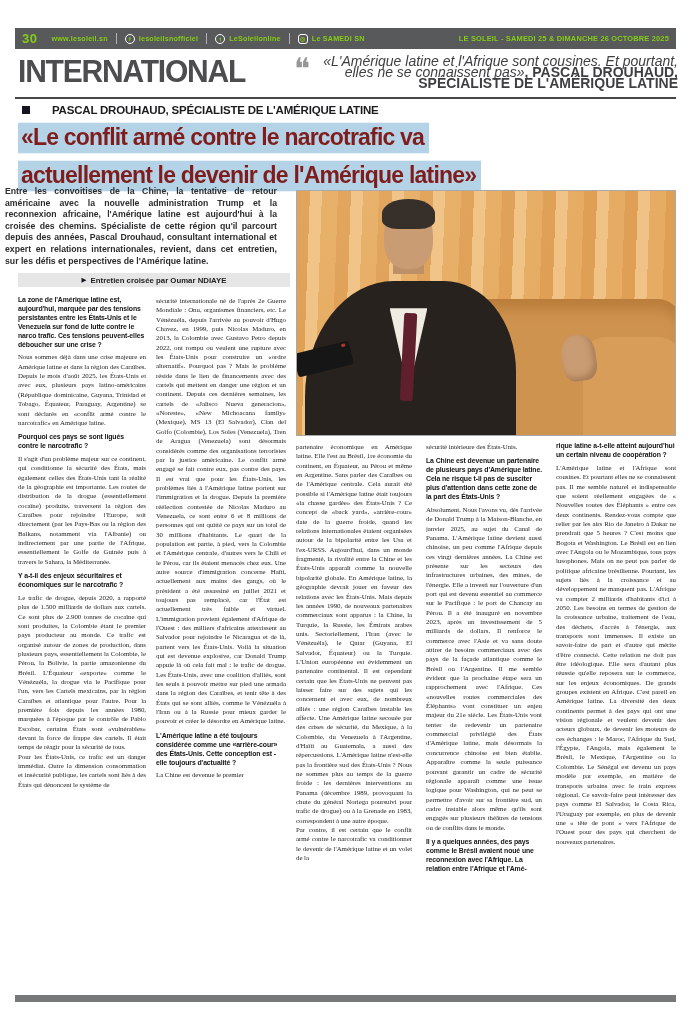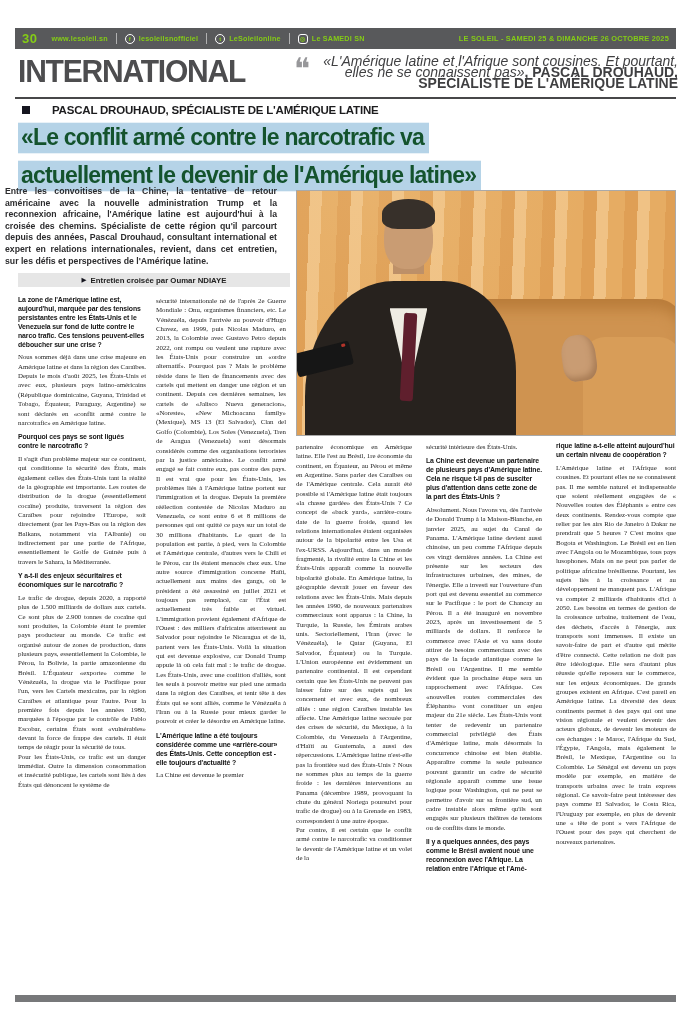--- a/index.html
+++ b/index.html
@@ -32,21 +32,21 @@
   #quote-text{font-size:14px;line-height:11px;color:#3f3f41;text-align:right;}
   .qt-italic{font-style:italic;}
   .qt-attrib{font-weight:bold;}
   #head-rule{position:absolute;left:15px;top:97px;width:661px;height:2px;background:#474749;}
   
   #kicker{position:absolute;left:22px;top:104px;display:flex;align-items:center;gap:6px;}
   #kicker-square{width:8px;height:8px;background:#15151f;}
   #kicker-text{font-size:11.5px;font-weight:bold;color:#1c1c1e;letter-spacing:-0.2px;padding-left:16px;}
   #headline{position:absolute;left:18px;top:116px;}
   .hl-line{display:block;margin-bottom:1px;}
-  .hl-line span{display:inline-block;background:var(--hl-blue);color:#14532d;font-weight:bold;
+  .hl-line span{display:inline-block;background:var(--hl-blue);color:#7f1d1d;font-weight:bold;
                 font-size:23px;letter-spacing:-0.8px;padding:1px 5px 2px 3px;transform:scaleY(1.02);}
   
   #lede{position:absolute;left:5px;top:186px;width:272px;font-size:8.7px;line-height:11.6px;
         font-weight:bold;color:#2c2c2e;text-align:justify;}
   #byline{position:absolute;left:18px;top:273px;width:272px;height:14px;background:var(--byline-bg);
           display:flex;align-items:center;justify-content:center;gap:4px;}
   #byline-arrow{color:#15151f;font-size:6.5px;line-height:1;}
   #byline-text{font-size:7.8px;font-weight:bold;color:#222;}
   
   #photo{position:absolute;left:296px;top:190px;width:380px;height:246px;border:1px solid #a9a9a9;

